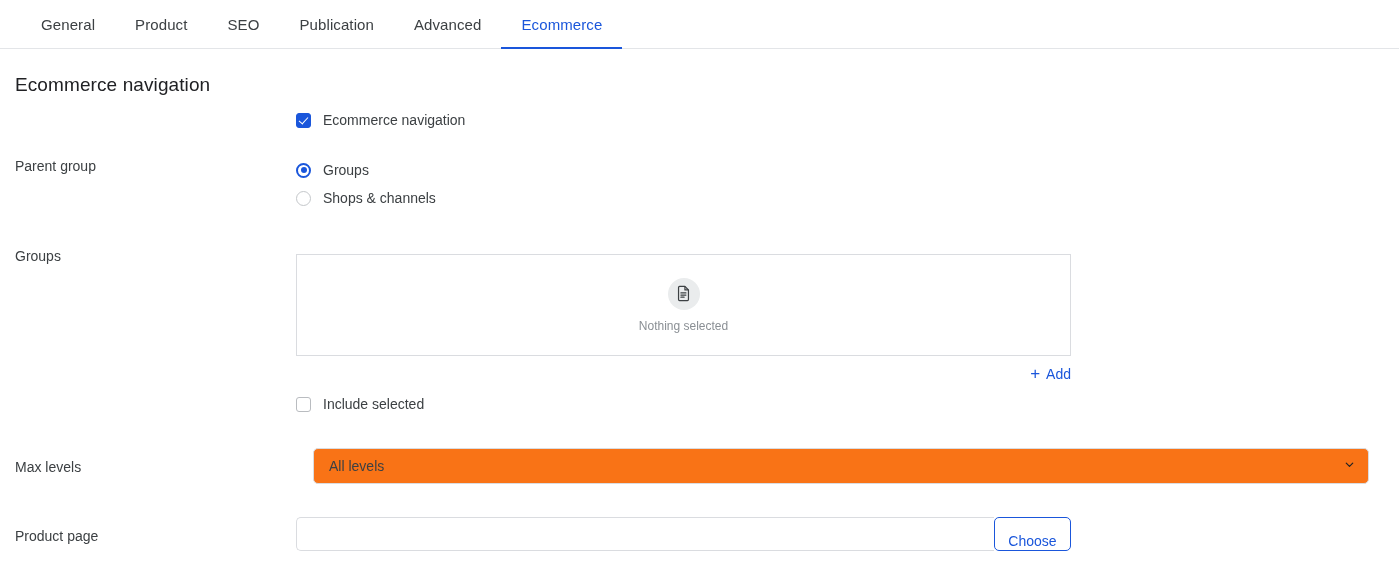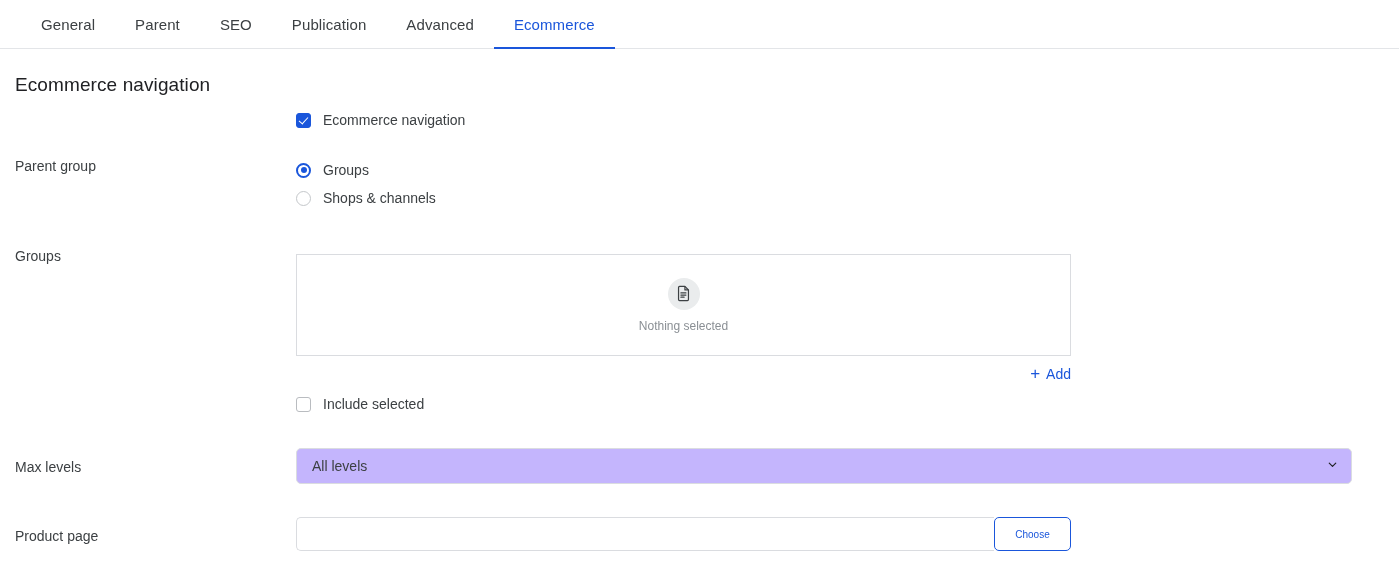--- a/index.html
+++ b/index.html
@@ -220,21 +220,21 @@
   .select {
     width: 1056px;
     height: 36px;
     border: 1px solid #dadce0;
     border-radius: 5px;
     display: flex;
     align-items: center;
     padding: 0 12px 0 15px;
     font-size: 14px;
     color: #3c4043;
-    background: #c4b5fd;
+    background: #f97316;
     cursor: pointer;
     justify-content: space-between;
   }
   .chevron {
     display: block;
   }
 
   
   .field-combo {
     display: flex;
@@ -253,37 +253,37 @@
     outline: none;
     background: #fff;
     font-family: "Liberation Sans", sans-serif;
   }
   .choose-btn {
     flex: 0 0 77px;
     border: 1px solid #1a56db;
     border-radius: 5px;
     background: #ffffff;
     color: #1a56db;
-    font-size: 10px;
+    font-size: 14px;
     font-family: "Liberation Sans", sans-serif;
     cursor: pointer;
     display: flex;
-    align-items: center;
+    align-items: flex-end;
     justify-content: center;
   }
 </style>
 </head>
 <body>
 
 <div class="tabbar">
   <div class="tab">
       <span>General</span>
     </div>
   <div class="tab">
-      <span>Parent</span>
+      <span>Product</span>
     </div>
   <div class="tab">
       <span>SEO</span>
     </div>
   <div class="tab">
       <span>Publication</span>
     </div>
   <div class="tab">
       <span>Advanced</span>
     </div>
@@ -343,21 +343,21 @@
   <div class="row" style="height:54px;">
     <div class="row-label"></div>
     <div class="row-field">
       <label class="check-line">
         <span class="cbox unchecked"></span>
         <span class="check-label">Include selected</span>
       </label>
     </div>
   </div>
 
-  <div class="row" style="height:56px;">
+  <div class="row" style="height:56px;gap:17px;">
     <div class="row-label" style="padding-top:9px;">Max levels</div>
     <div class="row-field">
       <div class="select">
         <span>All levels</span>
         <span class="chevron">
           <svg width="13" height="13" viewBox="0 0 24 24" aria-hidden="true">
             <path d="M6 9.5l6 6 6-6" fill="none" stroke="#202124" stroke-width="2.2" stroke-linecap="round" stroke-linejoin="round"></path>
           </svg>
         </span>
       </div>

